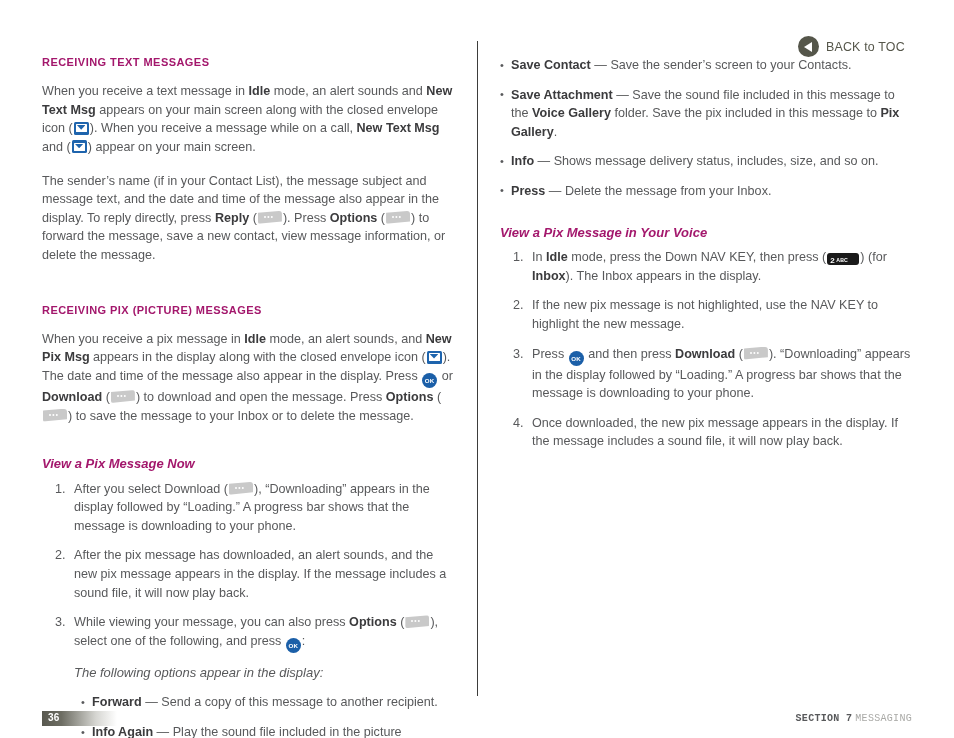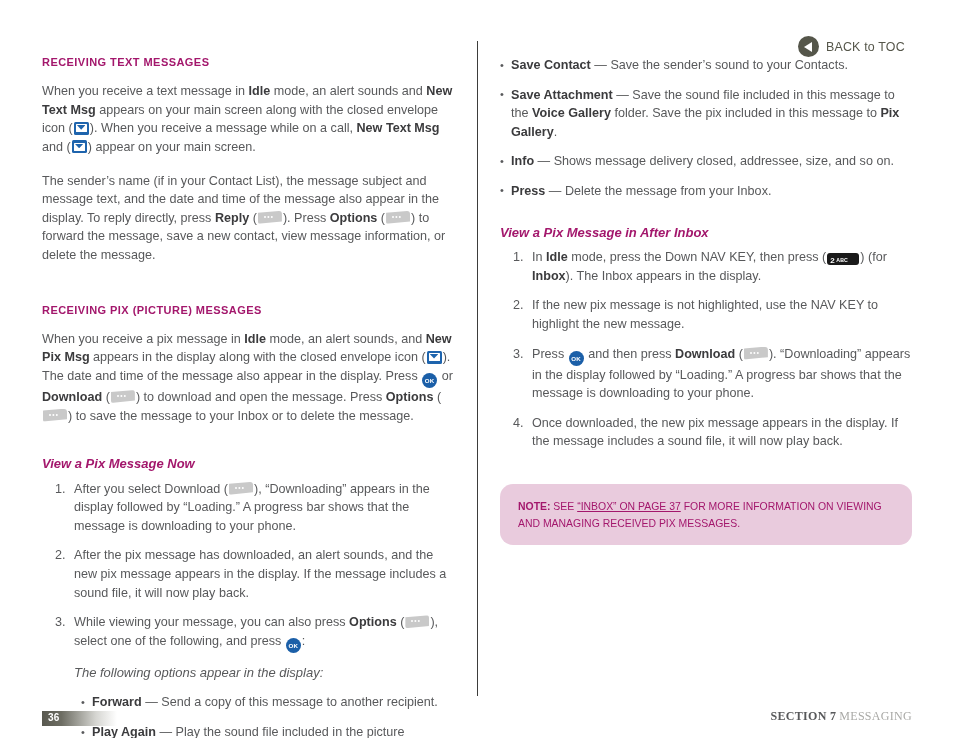--- a/index.html
+++ b/index.html
@@ -292,22 +292,22 @@
     bottom: 31px;
     color: #ffffff;
     font-size: 10px;
     font-weight: bold;
     letter-spacing: .3px;
   }
   .footer-right {
     position: absolute;
     right: 42px;
     bottom: 30px;
-    font-family: Liberation Serif, serif;
-    font-size: 12px;
+    font-family: Liberation Mono, monospace;
+    font-size: 10px;
     letter-spacing: .3px;
     white-space: nowrap;
   }
   .footer-right .f-sec {
     font-weight: bold;
     color: #58595b;
   }
   .footer-right .f-name {
     color: #a9a9a6;
     margin-left: 3px;
@@ -345,49 +345,46 @@
 
     <h3 class="sub-head">View a Pix Message Now</h3>
 
     <ol class="steps">
       <li><span>After you select Download (</span><span class="ico ico-softkey"></span><span>), “Downloading” appears in the display followed by “Loading.” A progress bar shows that the message is downloading to your phone.</span></li>
       <li><span>After the pix message has downloaded, an alert sounds, and the new pix message appears in the display. If the message includes a sound file, it will now play back.</span></li>
       <li><span>While viewing your message, you can also press </span><b>Options</b><span> (</span><span class="ico ico-softkey"></span><span>), select one of the following, and press </span><span class="ico ico-ok">OK</span><span>:</span>
         <div class="sub-para">The following options appear in the display:</div>
         <ul class="bullets nested">
           <li><b>Forward</b><span class="dash"> — </span><span>Send a copy of this message to another recipient.</span></li>
-          <li><b>Play Again</b><span class="dash"> — </span><span>Play the sound file included in the picture message again.</span></li>
+          <li><b>Info Again</b><span class="dash"> — </span><span>Play the sound file included in the picture message again.</span></li>
         </ul>
       </li>
     </ol>
   </div>
 
   <div class="col" id="col-right">
 
     <ul class="bullets">
-      <li><b>Save Contact</b><span class="dash"> — </span><span>Save the sender’s sound to your Contacts.</span></li>
+      <li><b>Save Contact</b><span class="dash"> — </span><span>Save the sender’s screen to your Contacts.</span></li>
       <li><b>Save Attachment</b><span class="dash"> — </span><span>Save the sound file included in this message to the </span><b>Voice Gallery</b><span> folder. Save the pix included in this message to </span><b>Pix Gallery</b><span>.</span></li>
-      <li><b>Info</b><span class="dash"> — </span><span>Shows message delivery closed, addressee, size, and so on.</span></li>
+      <li><b>Info</b><span class="dash"> — </span><span>Shows message delivery status, includes, size, and so on.</span></li>
       <li><b>Press</b><span class="dash"> — </span><span>Delete the message from your Inbox.</span></li>
     </ul>
 
     <div class="spacer-lg"></div>
 
-    <h3 class="sub-head">View a Pix Message in After Inbox</h3>
+    <h3 class="sub-head">View a Pix Message in Your Voice</h3>
 
     <ol class="steps">
       <li><span>In </span><b>Idle</b><span> mode, press the Down NAV KEY, then press (</span><span class="ico ico-key2"><span class="k-num">2</span><span class="k-abc">ABC</span></span><span>) (for </span><b>Inbox</b><span>). The Inbox appears in the display.</span></li>
       <li><span>If the new pix message is not highlighted, use the NAV KEY to highlight the new message.</span></li>
       <li><span>Press </span><span class="ico ico-ok">OK</span><span> and then press </span><b>Download</b><span> (</span><span class="ico ico-softkey"></span><span>). “Downloading” appears in the display followed by “Loading.” A progress bar shows that the message is downloading to your phone.</span></li>
       <li><span>Once downloaded, the new pix message appears in the display. If the message includes a sound file, it will now play back.</span></li>
     </ol>
 
-    <div class="note-box">
-      <div class="note-text"><span class="note-lead">NOTE:</span><span> SEE </span><span class="note-link">“INBOX” ON PAGE 37</span><span> FOR MORE INFORMATION ON VIEWING AND MANAGING RECEIVED PIX MESSAGES.</span></div>
-    </div>
   </div>
 
   <div class="pagenum-bar"></div>
   <div class="pagenum">36</div>
   <div class="footer-right">
     <span class="f-sec">SECTION 7</span><span class="f-name">MESSAGING</span>
   </div>
 
 </div>
 

